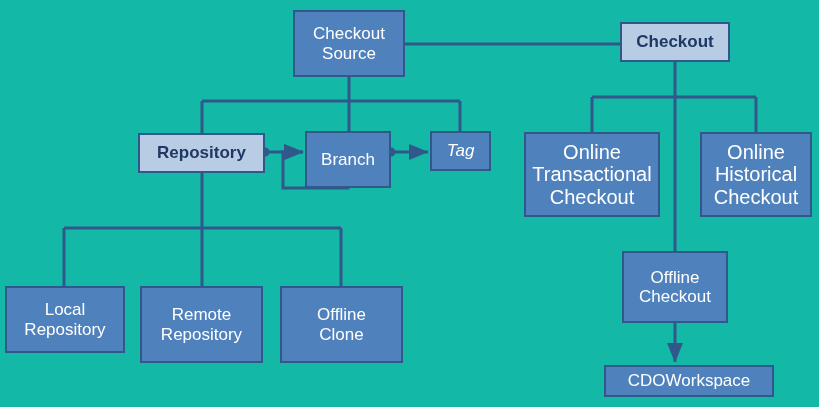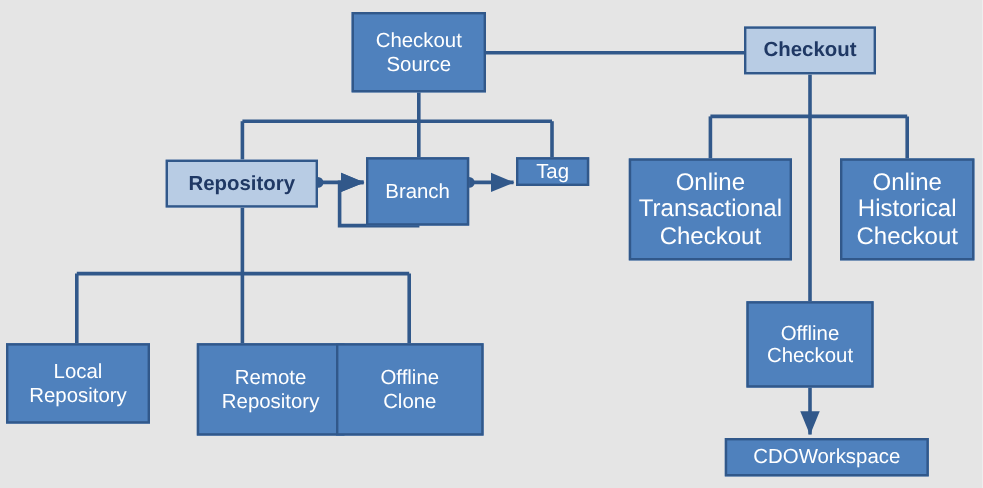--- a/index.html
+++ b/index.html
@@ -7,21 +7,21 @@
     padding: 0;
     background: #ffffff;
   }
   body {
     font-family: "Liberation Sans", sans-serif;
   }
   #canvas {
     position: relative;
     width: 819px;
     height: 407px;
-    background: #e5e5e5;
+    background: #14b8a6;
     overflow: hidden;
   }
   #edges {
     position: absolute;
     left: 0;
     top: 0;
     width: 819px;
     height: 407px;
     pointer-events: none;
   }
@@ -113,26 +113,26 @@
 
   <div class="node fill-dark" style="left:293px; top:10px; width:112px; height:67px;">Checkout
 Source</div>
 
   <div class="node fill-light" style="left:620px; top:22px; width:110px; height:40px;">Checkout</div>
 
   <div class="node fill-light" style="left:138px; top:133px; width:127px; height:40px;">Repository</div>
 
   <div class="node fill-dark" style="left:305px; top:131px; width:86px; height:57px;">Branch</div>
 
-  <div class="node fill-dark" style="left:430px; top:131px; width:61px; height:24px;">Tag</div>
+  <div class="node fill-dark" style="left:430px; top:131px; width:61px; height:40px;font-style:italic;">Tag</div>
 
   <div class="node fill-dark" style="left:5px; top:286px; width:120px; height:67px;">Local
 Repository</div>
 
-  <div class="node fill-dark" style="left:140px; top:286px; width:123px; height:77px;margin-left:24px;">Remote
+  <div class="node fill-dark" style="left:140px; top:286px; width:123px; height:77px;">Remote
 Repository</div>
 
   <div class="node fill-dark" style="left:280px; top:286px; width:123px; height:77px;">Offline
 Clone</div>
 
   <div class="node fill-dark small-text" style="left:524px; top:132px; width:136px; height:85px;">Online
 Transactional
 Checkout</div>
 
   <div class="node fill-dark small-text" style="left:700px; top:132px; width:112px; height:85px;">Online

